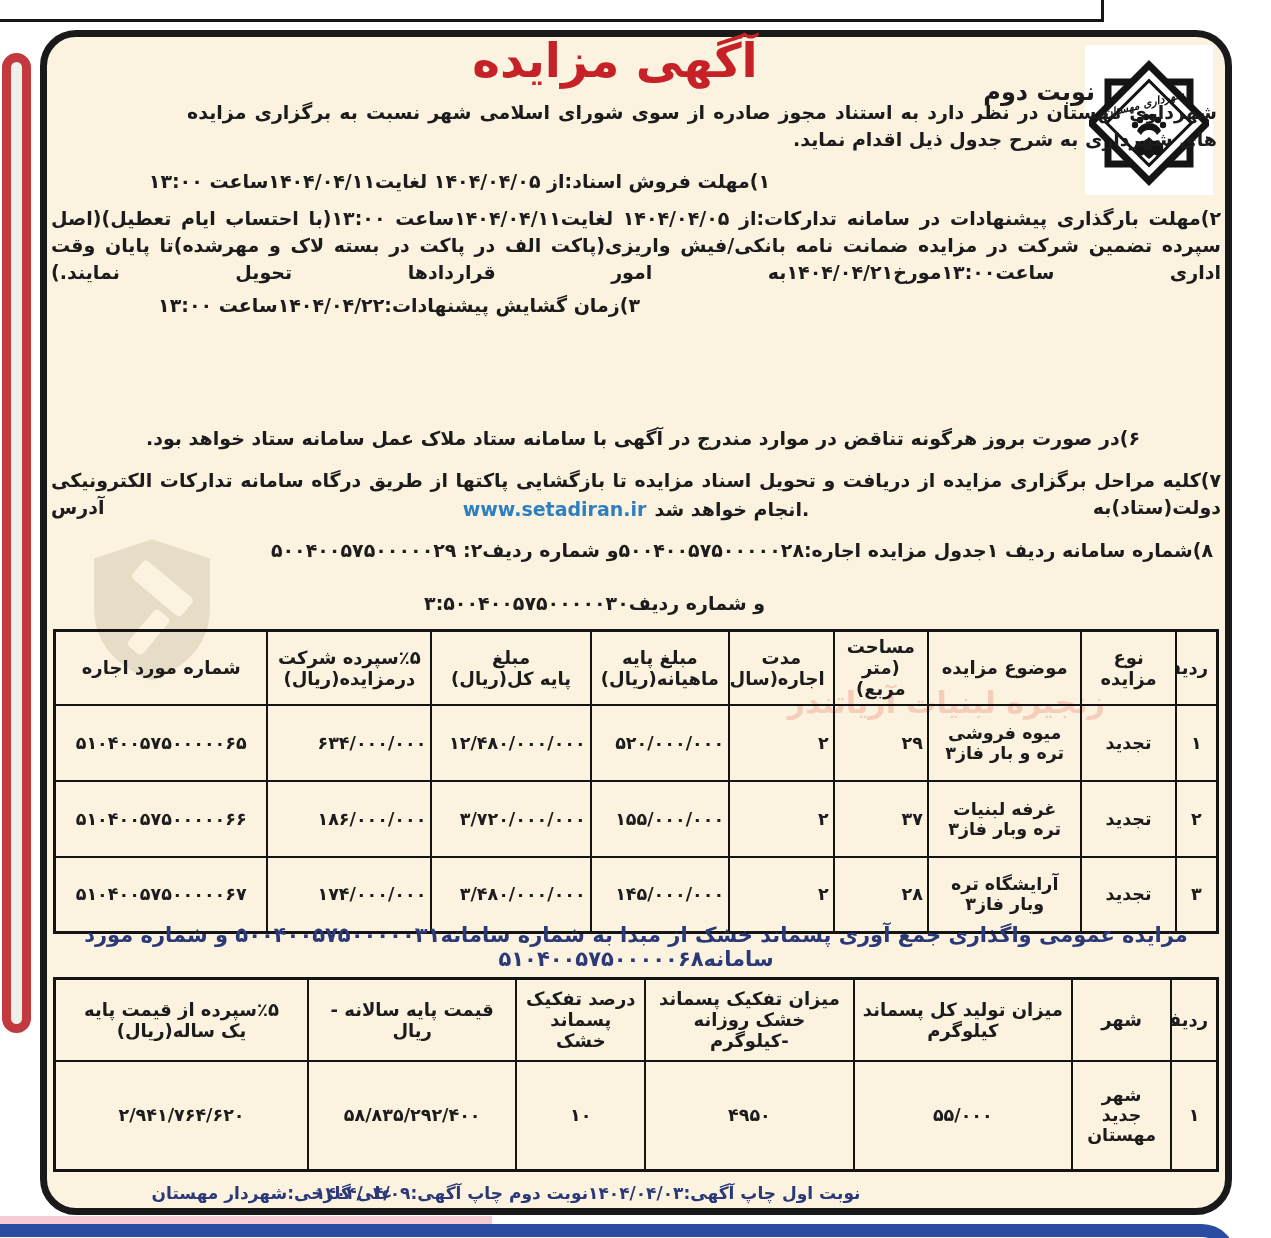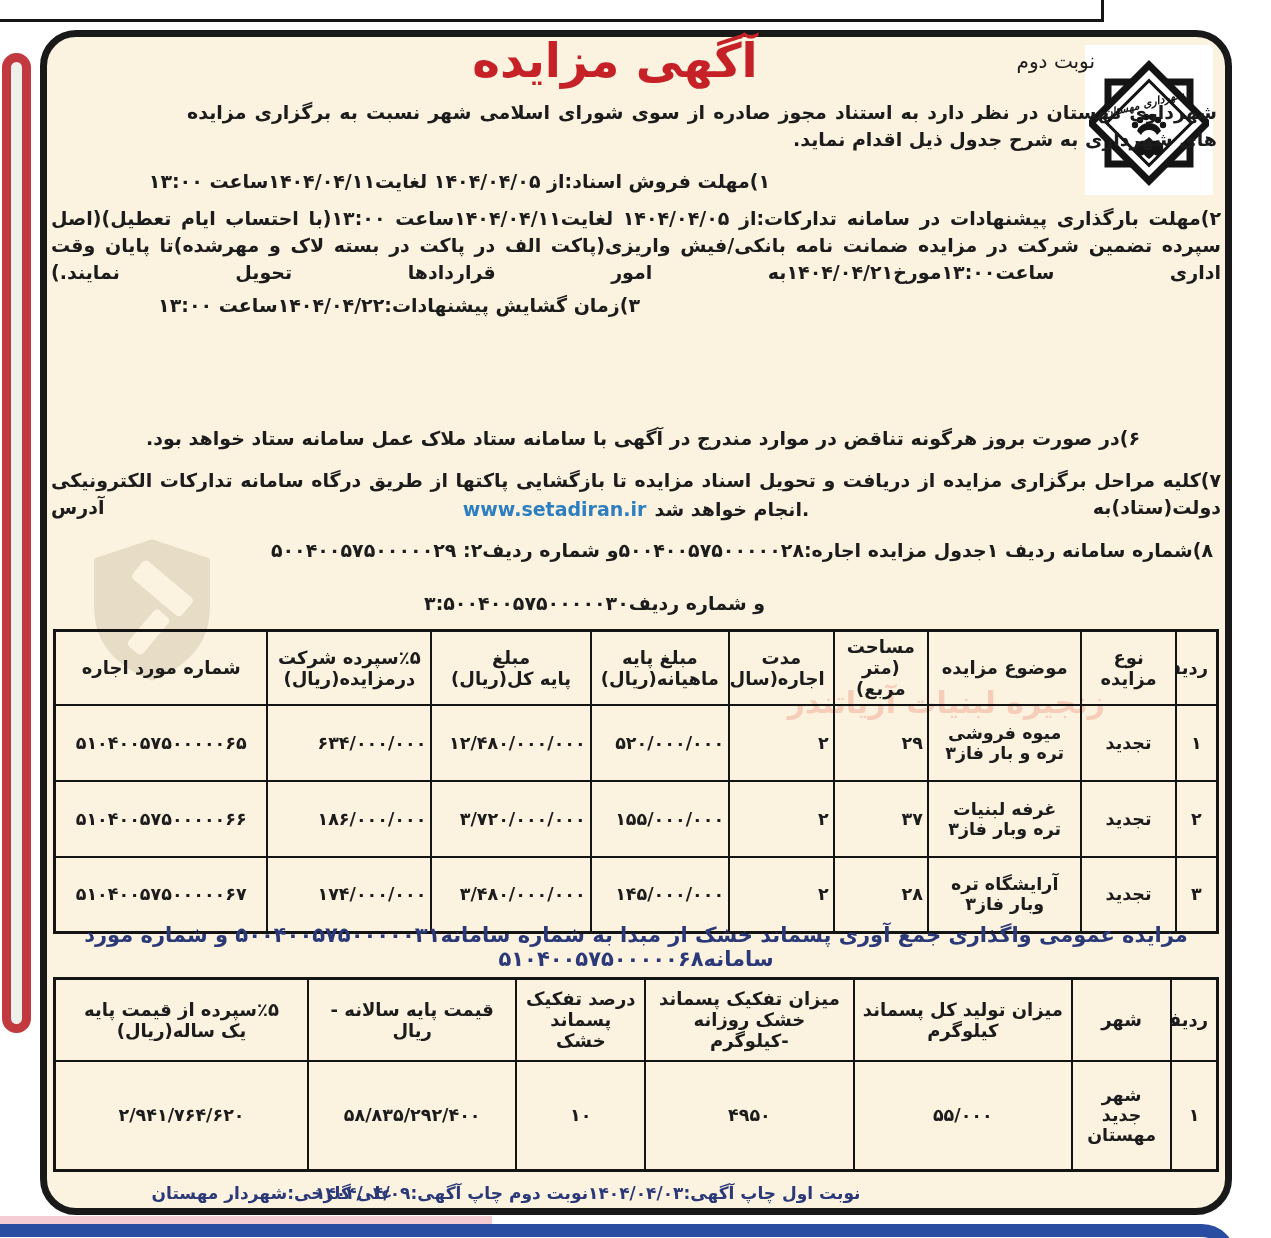--- a/index.html
+++ b/index.html
@@ -18,21 +18,21 @@
                 border-top-right-radius:34px; background:#fdf4f5; }
 
   
   #frame { position:absolute; left:40px; top:30px; width:1192px; height:1185px;
            background:#fbf2df; border:7px solid #191919; border-radius:36px;
            direction:rtl; color:#1c1c1c; }
   #frame .abs { position:absolute; }
 
   .logo-box { top:8px; left:auto; right:12px; width:128px; height:150px; background:#ffffff;
               display:flex; align-items:center; justify-content:center; z-index:2; }
-  .round-label { top:12px; right:130px; font-size:20px; font-weight:normal; z-index:2; }
+  .round-label { top:41px; right:130px; font-size:24px; font-weight:bold; z-index:2; }
   .main-title  { top:-4px; right:300px; width:620px; text-align:center;
                  font-size:47px; font-weight:bold; color:#c52127; z-index:2; }
 
   .para { font-size:19px; font-weight:bold; line-height:1.42; z-index:2; }
   .jus  { text-align:justify; text-align-last:justify; }
   .intro   { top:62px;  right:8px; left:140px; text-align:justify; }
   .i1  { top:131px; right:455px; white-space:nowrap; }
   .i2  { top:168px; right:4px; left:4px; }
   .i3  { top:255px; right:585px; white-space:nowrap; }
   .i4  { top:301px; right:445px; white-space:nowrap; }

